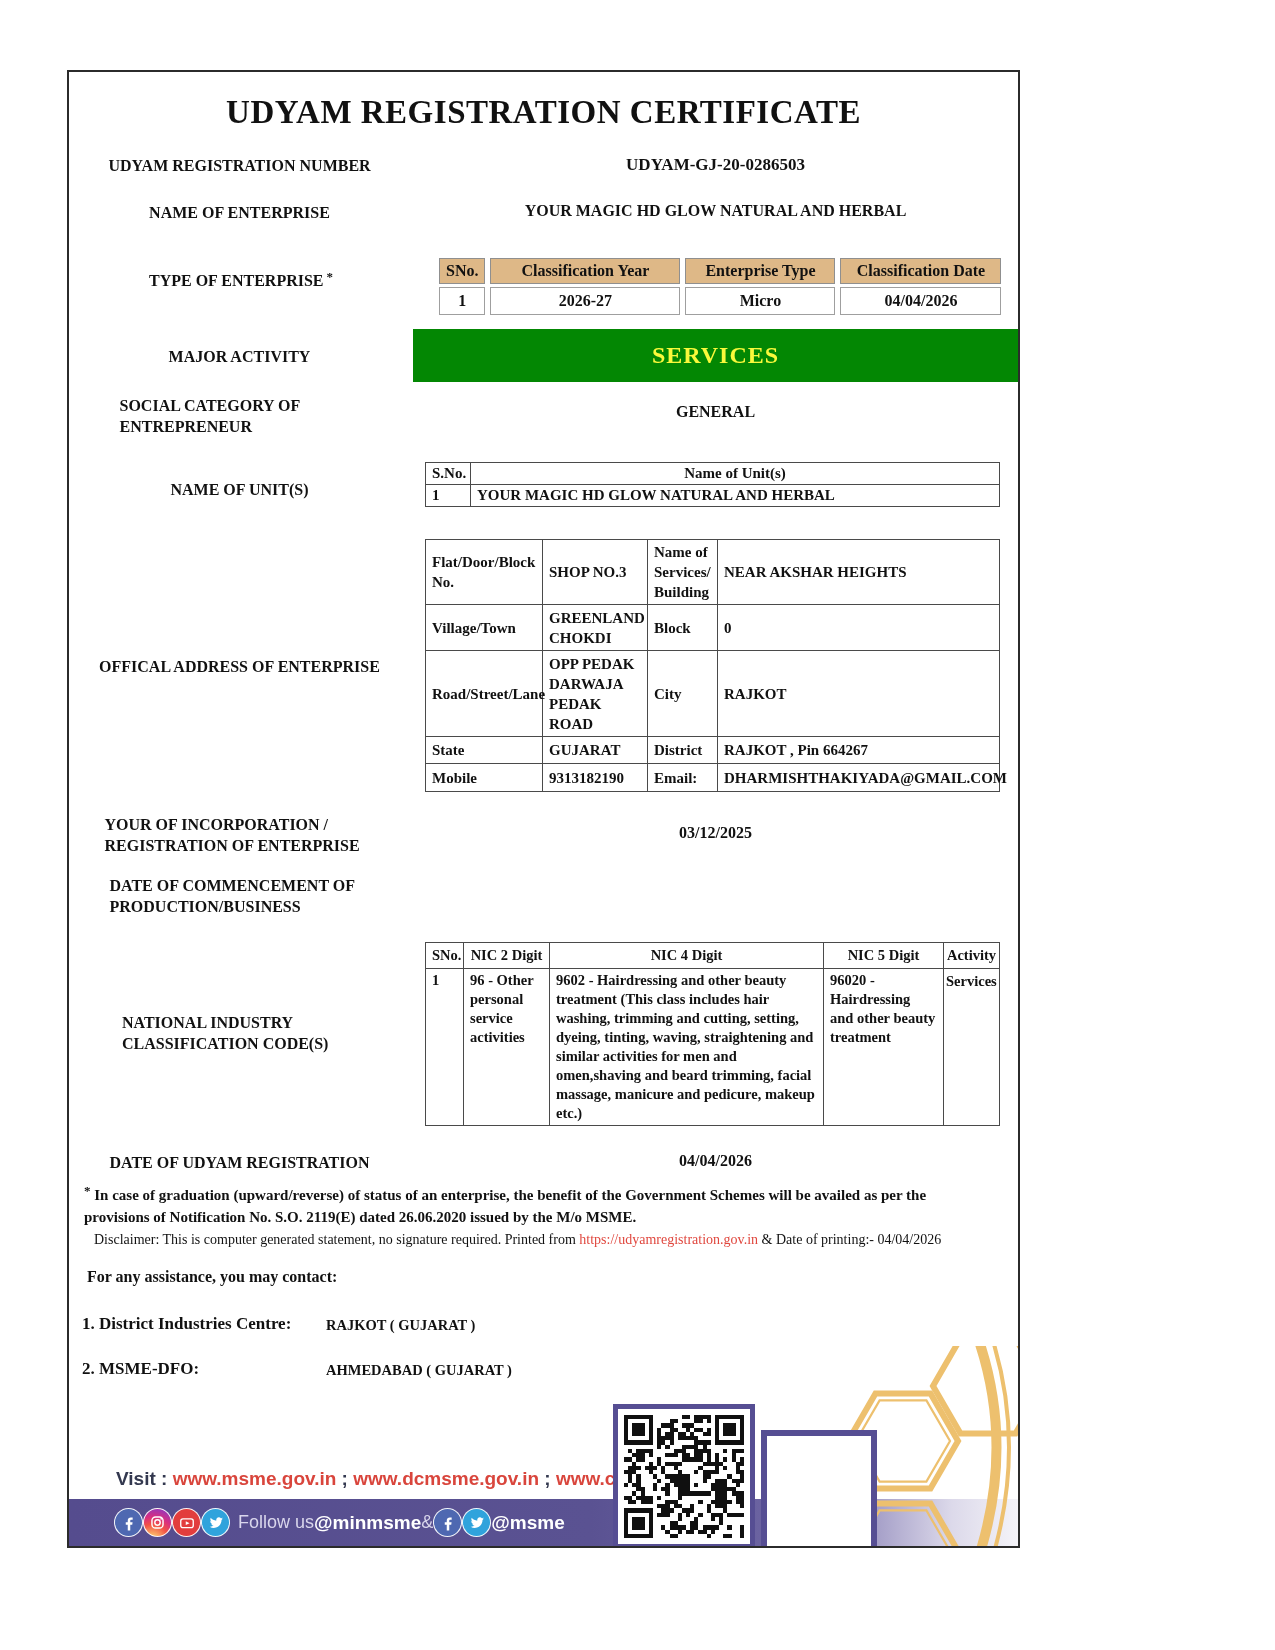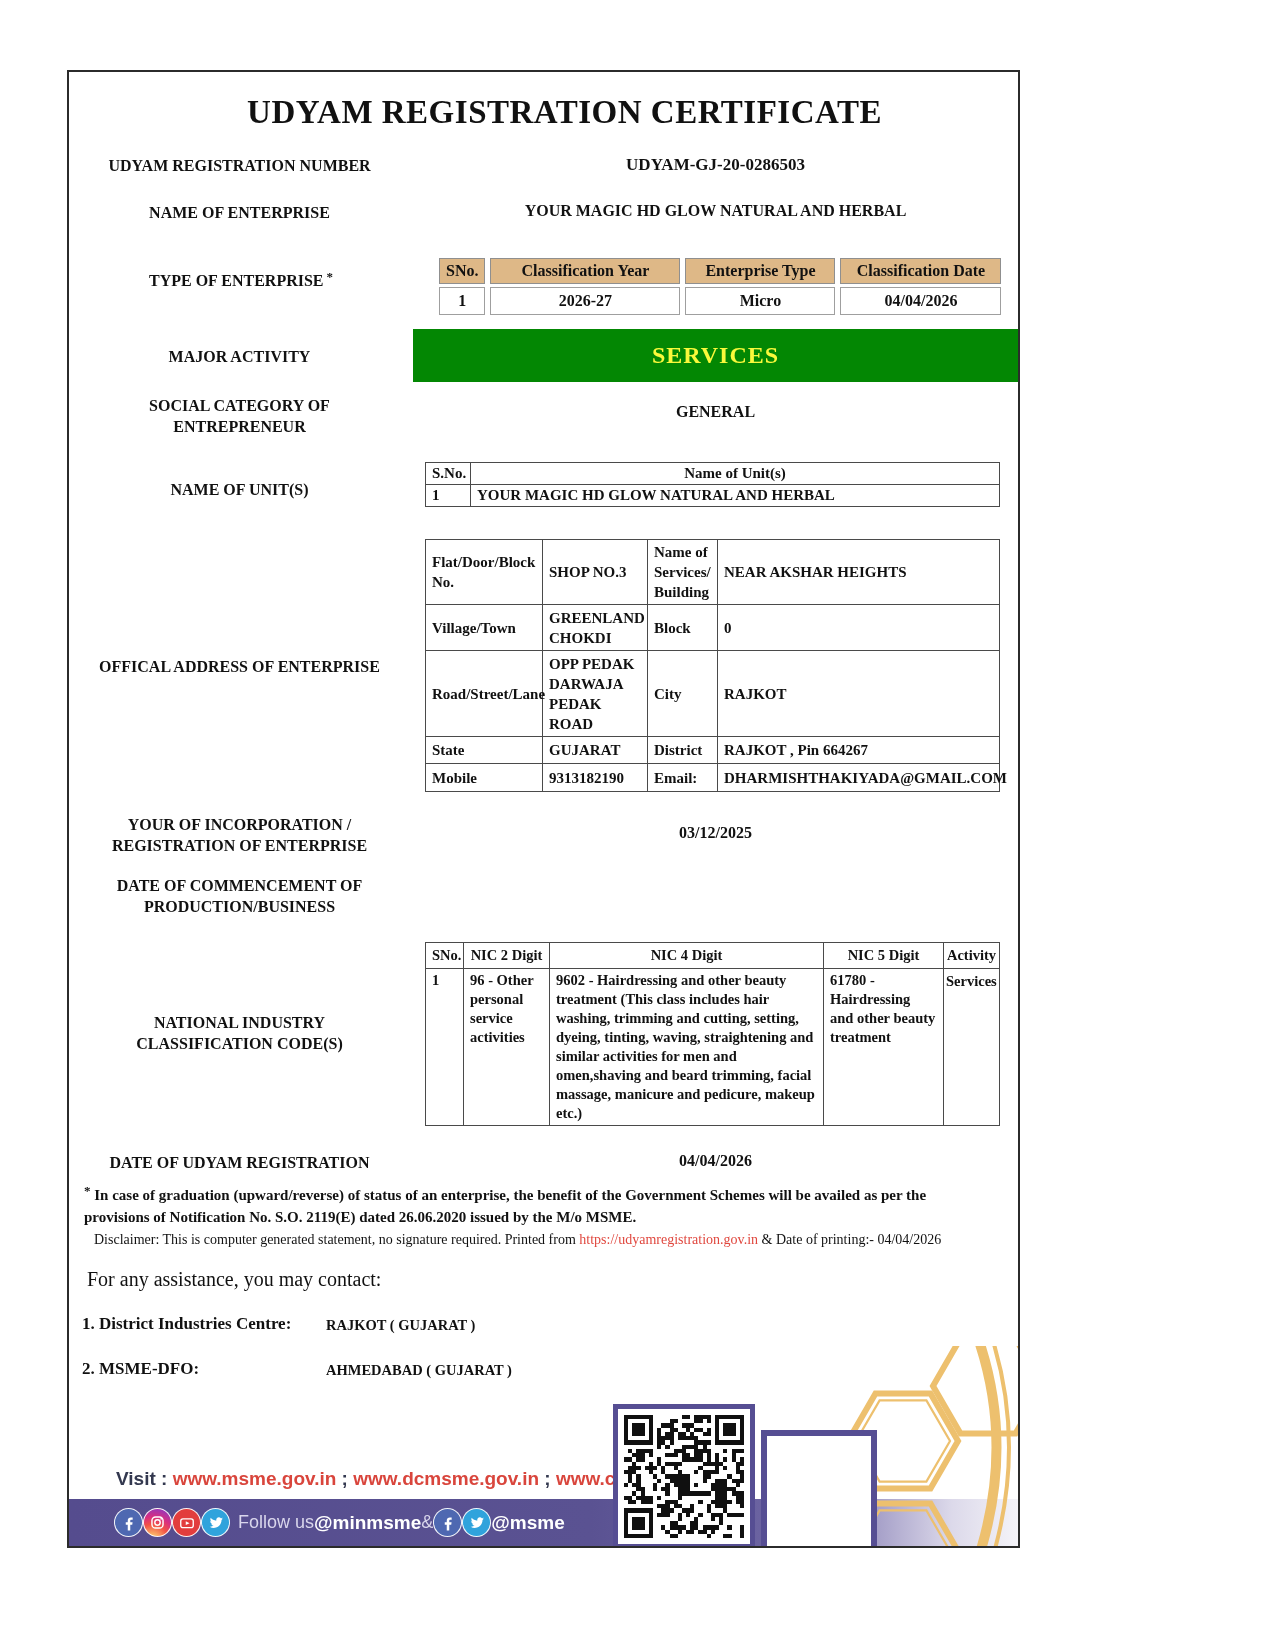--- a/index.html
+++ b/index.html
@@ -1,19 +1,19 @@
 <!DOCTYPE html>
 <html><head>
 <meta charset="utf-8">
 <style>
   html,body{margin:0;padding:0;background:#ffffff;}
   body{width:1275px;height:1650px;position:relative;font-family:"Liberation Serif","DejaVu Serif",serif;color:#111;}
   .cert{position:absolute;left:67px;top:70px;width:949px;height:1474px;border:2px solid #2b2b2b;background:#fff;overflow:hidden;}
-  .title{position:absolute;left:0;top:22px;width:100%;text-align:center;font-size:33px;font-weight:bold;letter-spacing:.5px;padding-left:21px;}
-  .lbl{position:absolute;left:18px;width:305px;display:flex;justify-content:center;text-align:center;font-weight:bold;font-size:16px;line-height:21px;}
+  .title{position:absolute;left:0;top:22px;width:100%;text-align:center;font-size:33px;font-weight:bold;letter-spacing:.5px;}
+  .lbl{position:absolute;left:18px;width:305px;display:flex;justify-content:center;font-weight:bold;font-size:16px;line-height:21px;}
   .val{position:absolute;left:344px;width:605px;text-align:center;font-weight:bold;font-size:16px;}
   sup.star{font-size:13px;vertical-align:top;position:relative;top:-4px;left:3px;}
   
   .type-table{position:absolute;left:365px;top:183px;border-spacing:5px 3px;font-size:16px;}
   .type-table th{background:#DEB887;border:1px solid #8f8f8f;font-weight:bold;padding:1px 6px;height:22px;}
   .type-table td{background:#fff;border:1px solid #9f9f9f;font-weight:bold;text-align:center;padding:1px 6px;height:24px;}
   
   .plain{position:absolute;left:356px;border-collapse:collapse;table-layout:fixed;background:#fff;}
   .plain th,.plain td{border:1px solid #4a4a4a;font-weight:bold;padding:2px 6px;vertical-align:middle;}
   .units{top:390px;width:574px;font-size:15px;}
@@ -21,21 +21,21 @@
   .units td{text-align:left;}
   .addr{top:467px;width:574px;font-size:15px;line-height:20px;}
   .addr td{text-align:left;}
   .nic{top:870px;width:574px;font-size:14.5px;line-height:19px;}
   .nic th{text-align:center;}
   .nic td{text-align:left;vertical-align:top;}
   .greenbar{position:absolute;left:344px;top:257px;width:605px;height:53px;display:flex;align-items:center;justify-content:center;}
   .greenbar span{font-size:24px;font-weight:bold;letter-spacing:1px;}
   .footnote{position:absolute;left:15px;top:1112px;width:900px;font-size:15px;font-weight:bold;line-height:22px;}
   .disclaimer{position:absolute;left:25px;top:1160px;width:930px;font-size:14px;}
-  .assist-h{position:absolute;left:18px;top:1196px;font-size:20px;font-weight:normal;}
+  .assist-h{position:absolute;left:18px;top:1196px;font-size:16px;font-weight:bold;}
   .assist-item{position:absolute;left:13px;font-size:17px;font-weight:bold;}
   .assist-val{position:absolute;left:257px;font-size:14.5px;font-weight:bold;}
   .visit{position:absolute;left:47px;top:1396px;font-family:"Liberation Sans","DejaVu Sans",sans-serif;font-weight:bold;font-size:19px;color:#33384f;z-index:4;}
   .visit .vlink{cursor:pointer;}
   .band{position:absolute;left:0;right:0;bottom:0;height:47px;z-index:1;
         background:linear-gradient(90deg,#554c8e 0%,#5a5292 55%,#6d65a2 75%,#a59fc8 85%,#dcd9ea 93%,#f4f3f8 100%);
         display:flex;align-items:center;padding-left:45px;
         font-family:"Liberation Sans","DejaVu Sans",sans-serif;}
   .sicon{width:29px;height:29px;border-radius:50%;border:1.5px solid rgba(255,255,255,.92);box-sizing:border-box;
          display:flex;align-items:center;justify-content:center;flex:0 0 auto;}
@@ -196,21 +196,21 @@
       <th>SNo.</th>
       <th>NIC 2 Digit</th>
       <th>NIC 4 Digit</th>
       <th>NIC 5 Digit</th>
       <th style="padding:3px 2px">Activity</th>
     </tr>
     <tr>
       <td>1</td>
       <td>96 - Other personal service activities</td>
       <td>9602 - Hairdressing and other beauty treatment (This class includes hair washing, trimming and cutting, setting, dyeing, tinting, waving, straightening and similar activities for men and omen,shaving and beard trimming, facial massage, manicure and pedicure, makeup etc.)</td>
-      <td>61780 - Hairdressing and other beauty treatment</td>
+      <td>96020 - Hairdressing and other beauty treatment</td>
       <td style="padding:3px 2px">Services</td>
     </tr>
   </tbody>
     </table>
 
   <div class="lbl" style="top:1080px">
       <span>DATE OF UDYAM REGISTRATION</span>
     </div>
   <div class="val" style="top:1080px">04/04/2026</div>
 

